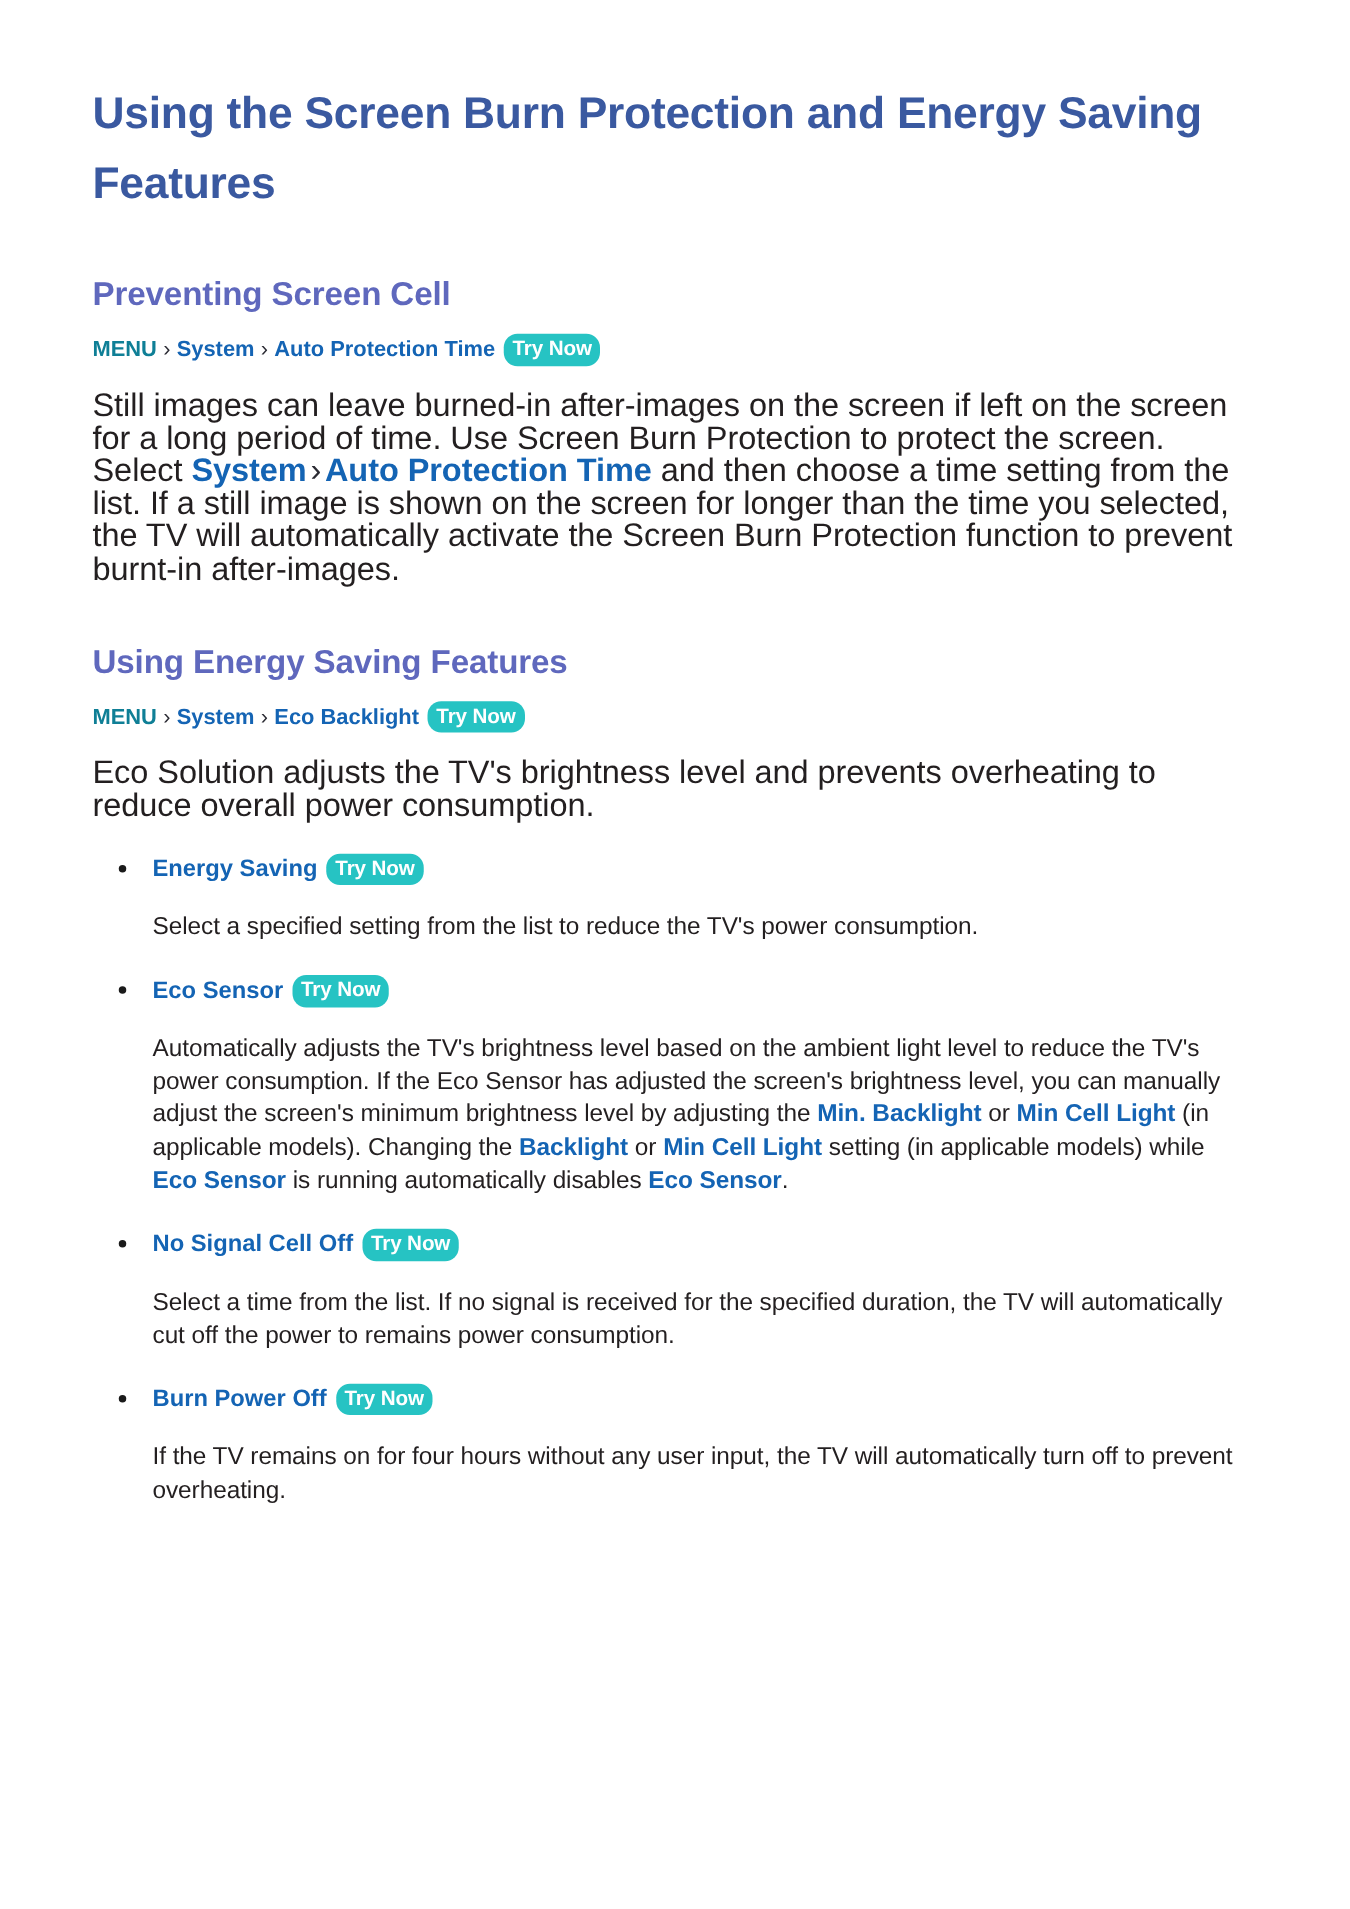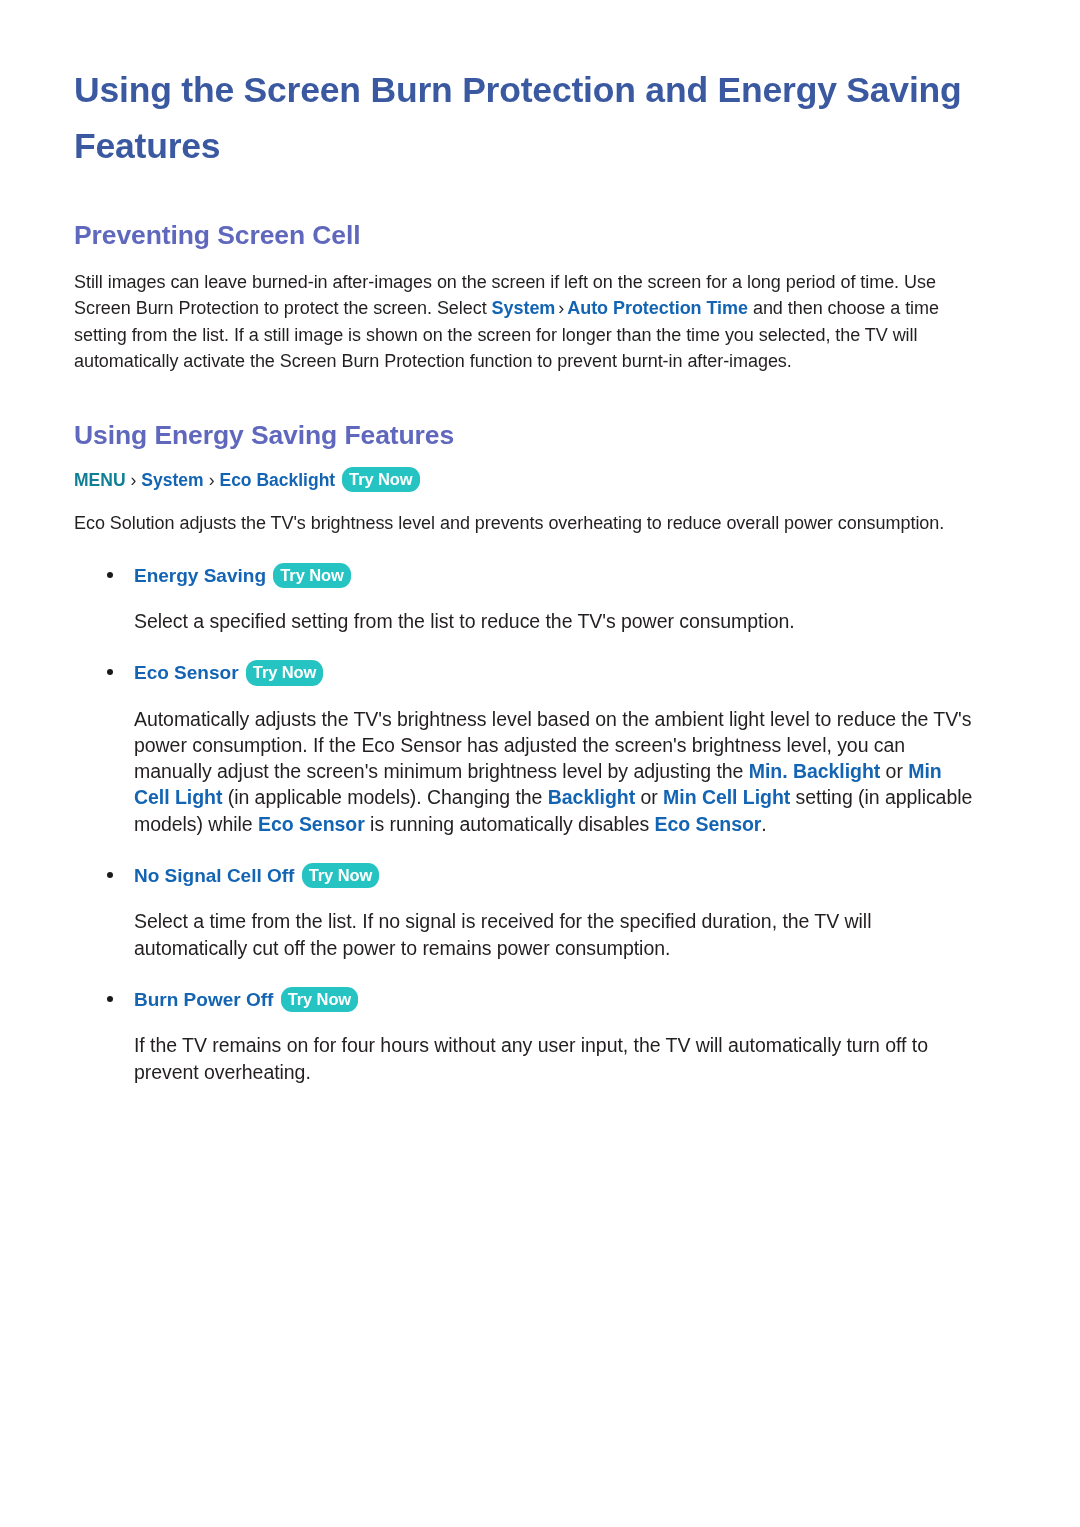--- a/index.html
+++ b/index.html
@@ -73,41 +73,41 @@
     line-height: 1;
     padding: 4px 7px 5px 7px;
     border-radius: 11px;
     vertical-align: 1px;
     margin-left: 2px;
     letter-spacing: -0.1px;
   }
 
   
   .body-text {
-    font-size: 18px;
+    font-size: 26px;
     line-height: 26.2px;
     color: #231f20;
     margin: 18px 0 0 0;
     max-width: 925px;
     letter-spacing: -0.05px;
   }
   .hl {
     color: #1464b4;
     font-weight: bold;
   }
   .hl-sep {
     color: #2b2b33;
     font-weight: normal;
     padding: 0 3px;
   }
 
   
   .bullet-list {
     list-style: none;
-    margin: 12px;
+    margin: 0;
     padding: 0;
   }
   .bullet-item {
     position: relative;
     padding-left: 48px;
     margin-top: 26px;
   }
   .bullet-item::before {
     content: "";
     position: absolute;
@@ -141,20 +141,23 @@
 
 <div class="page">
 
   <h1 class="page-title">Using the Screen Burn Protection and Energy Saving Features</h1>
 
   <div class="spacer-lg"></div>
 
   <div class="section">
     <h2 class="section-heading">Preventing Screen Cell</h2>
 
+    <div class="breadcrumb">
+      <span class="bc-menu">MENU</span><span class="bc-sep">›</span><span class="bc-item">System</span><span class="bc-sep">›</span><span class="bc-item">Auto Protection Time</span> <span class="try-now">Try Now</span>
+    </div>
 
     <p class="body-text"><span>Still images can leave burned-in after-images on the screen if left on the screen for a long period of time. Use Screen Burn Protection to protect the screen. Select </span><span class="hl">System</span><span class="hl-sep">›</span><span class="hl">Auto Protection Time</span><span> and then choose a time setting from the list. If a still image is shown on the screen for longer than the time you selected, the TV will automatically activate the Screen Burn Protection function to prevent burnt-in after-images.</span></p>
   </div>
 
   <div class="spacer-lg"></div>
 
   <div class="section">
     <h2 class="section-heading">Using Energy Saving Features</h2>
 
     <div class="breadcrumb">

